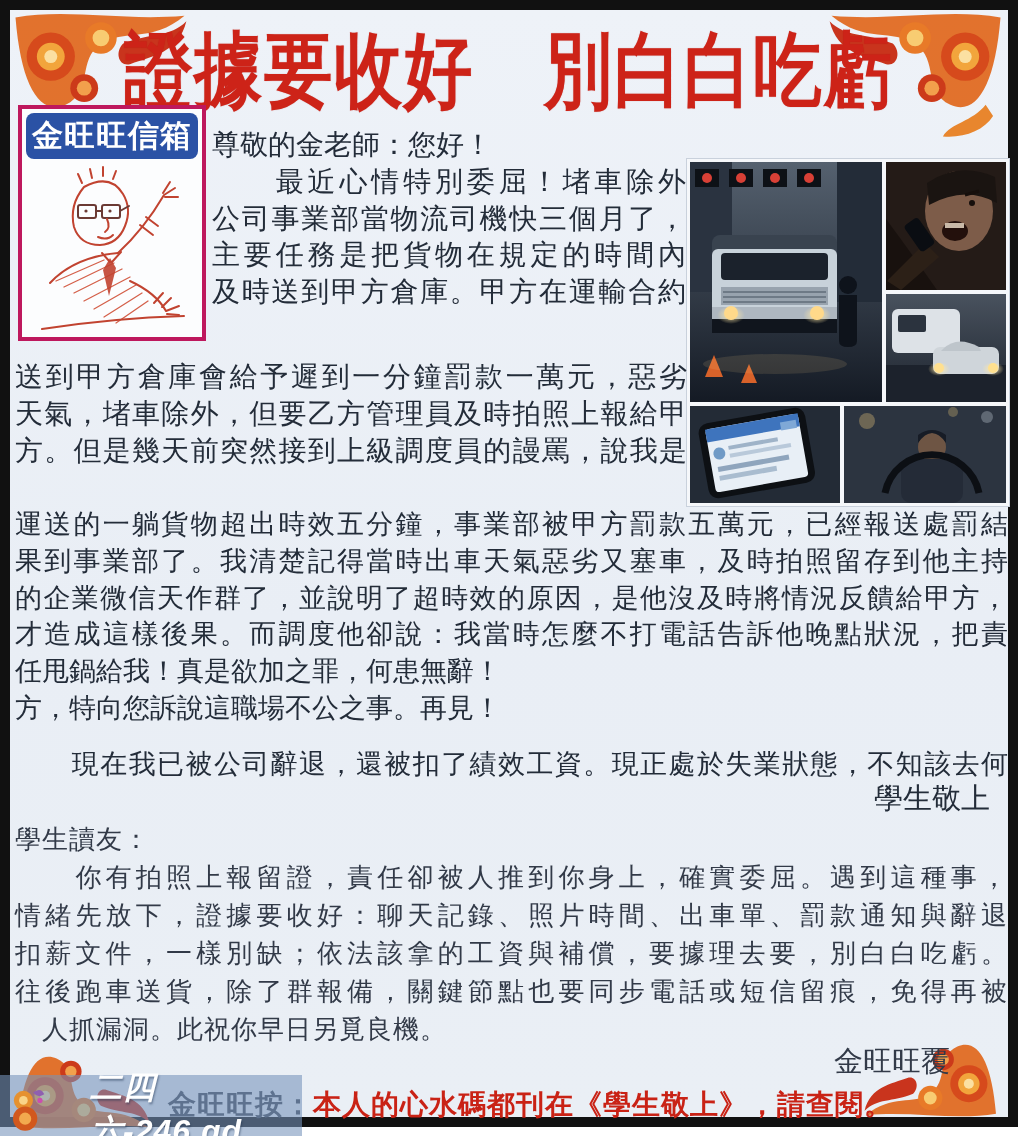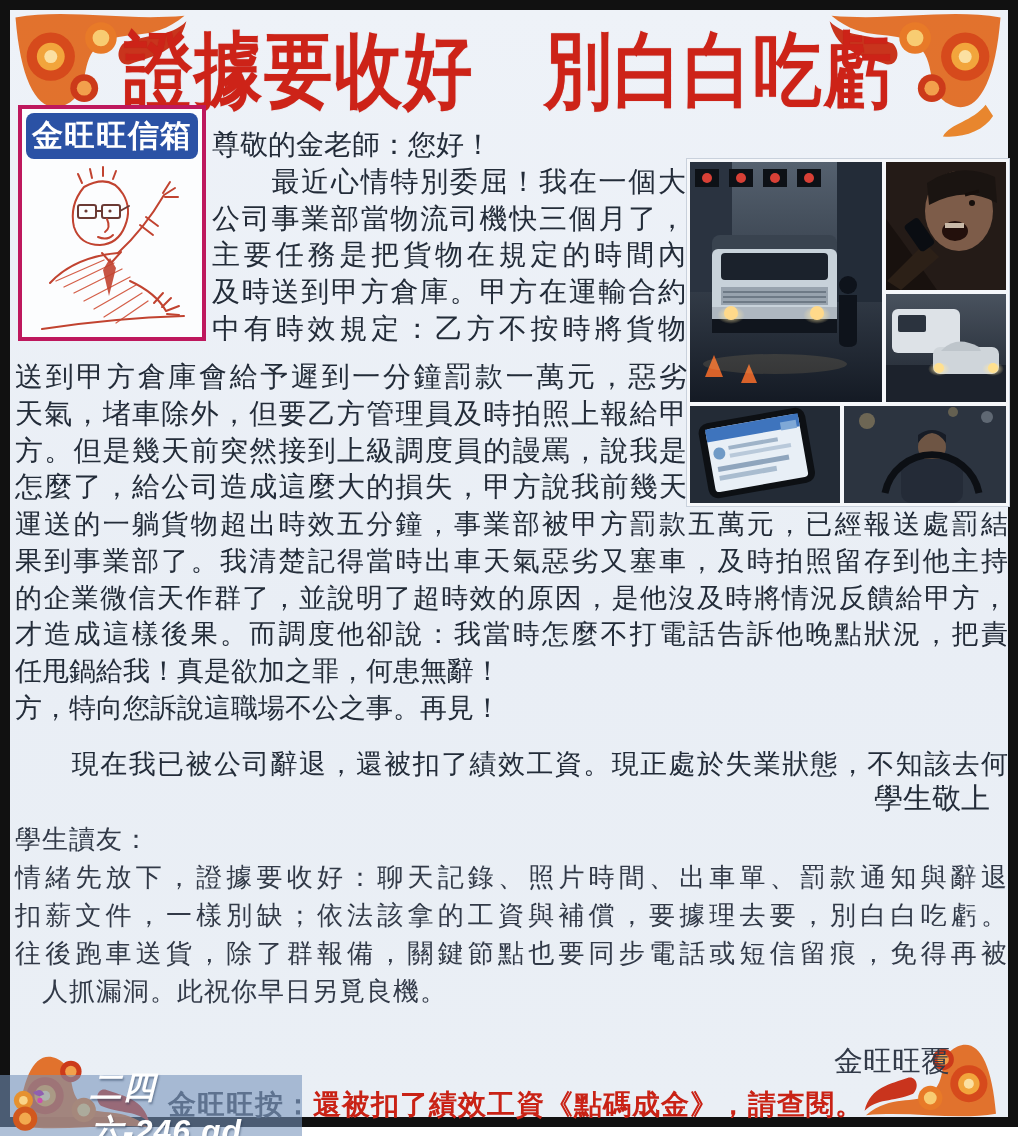--- a/index.html
+++ b/index.html
@@ -239,58 +239,57 @@
       <path d="M198,334 A48,48 0 0 1 292,334" stroke="#0c0f14" stroke-width="7" fill="none"></path>
     </g>
     <rect x="195" y="3" width="4" height="240" fill="#f5f7fa"></rect>
     <rect x="199" y="131" width="120" height="4" fill="#f5f7fa"></rect>
     <rect x="3" y="243" width="316" height="4" fill="#f5f7fa"></rect>
     <rect x="153" y="247" width="4" height="97" fill="#f5f7fa"></rect>
   </svg>
 
   <div class="textblock letter-col">
     <div class="line noj">尊敬的金老師：您好！</div>
-    <div class="line">　　最近心情特別委屈！我在一個大</div>
+    <div class="line">　　最近心情特別委屈！堵車除外</div>
     <div class="line">公司事業部當物流司機快三個月了，</div>
     <div class="line">主要任務是把貨物在規定的時間內</div>
     <div class="line">及時送到甲方倉庫。甲方在運輸合約</div>
-    <div class="line">中有時效規定：乙方不按時將貨物</div>
   </div>
 
   <div class="textblock letter-mid">
     <div class="line">送到甲方倉庫會給予遲到一分鐘罰款一萬元，惡劣</div>
     <div class="line">天氣，堵車除外，但要乙方管理員及時拍照上報給甲</div>
     <div class="line">方。但是幾天前突然接到上級調度員的謾罵，說我是</div>
-    <div class="line">怎麼了，給公司造成這麼大的損失，甲方說我前幾天</div>
   </div>
 
   <div class="textblock letter-full">
     <div class="line">運送的一躺貨物超出時效五分鐘，事業部被甲方罰款五萬元，已經報送處罰結</div>
     <div class="line">果到事業部了。我清楚記得當時出車天氣惡劣又塞車，及時拍照留存到他主持</div>
     <div class="line">的企業微信天作群了，並說明了超時效的原因，是他沒及時將情況反饋給甲方，</div>
     <div class="line">才造成這樣後果。而調度他卻說：我當時怎麼不打電話告訴他晚點狀況，把責</div>
     <div class="line noj">任甩鍋給我！真是欲加之罪，何患無辭！</div>
     <div class="line noj">方，特向您訴說這職場不公之事。再見！</div>
     <div class="line gap-top">　　現在我已被公司辭退，還被扣了績效工資。現正處於失業狀態，不知該去何</div>
   </div>
 
   <div class="sig-student">學生敬上</div>
 
   <div class="textblock reply">
     <div class="rline noj">學生讀友：</div>
+    <div class="rline">　　你有拍照上報留證，責任卻被人推到你身上，確實委屈。遇到這種事，</div>
     <div class="rline">情緒先放下，證據要收好：聊天記錄、照片時間、出車單、罰款通知與辭退</div>
     <div class="rline">扣薪文件，一樣別缺；依法該拿的工資與補償，要據理去要，別白白吃虧。</div>
     <div class="rline">往後跑車送貨，除了群報備，關鍵節點也要同步電話或短信留痕，免得再被</div>
     <div class="rline noj">　人抓漏洞。此祝你早日另覓良機。</div>
   </div>
 
   <div class="sig-master">金旺旺覆</div>
 
   <div class="note">
-    <span class="prefix">金旺旺按：</span><span class="red">還被扣了績效工資《點碼成金》，請查閱。</span>
+    <span class="prefix">金旺旺按：</span><span class="red">本人的心水碼都刊在《學生敬上》，請查閱。</span>
   </div>
 
   <div class="wm-band">
     <svg class="wm-logo" viewBox="0 0 46 52" width="40" height="46">
       <circle cx="20" cy="15" r="11" fill="#e69130"></circle>
         <circle cx="20" cy="15" r="5" fill="#f9d488"></circle>
       <circle cx="22" cy="36" r="14" fill="#d2581d"></circle>
         <circle cx="22" cy="36" r="7" fill="#f2a94e"></circle>
       <path d="M31,6 q9,-7 13,2 q-7,5 -13,-2 Z" fill="#8f5fb0"></path>
       <circle cx="39" cy="15" r="3" fill="#cc4db0"></circle>

